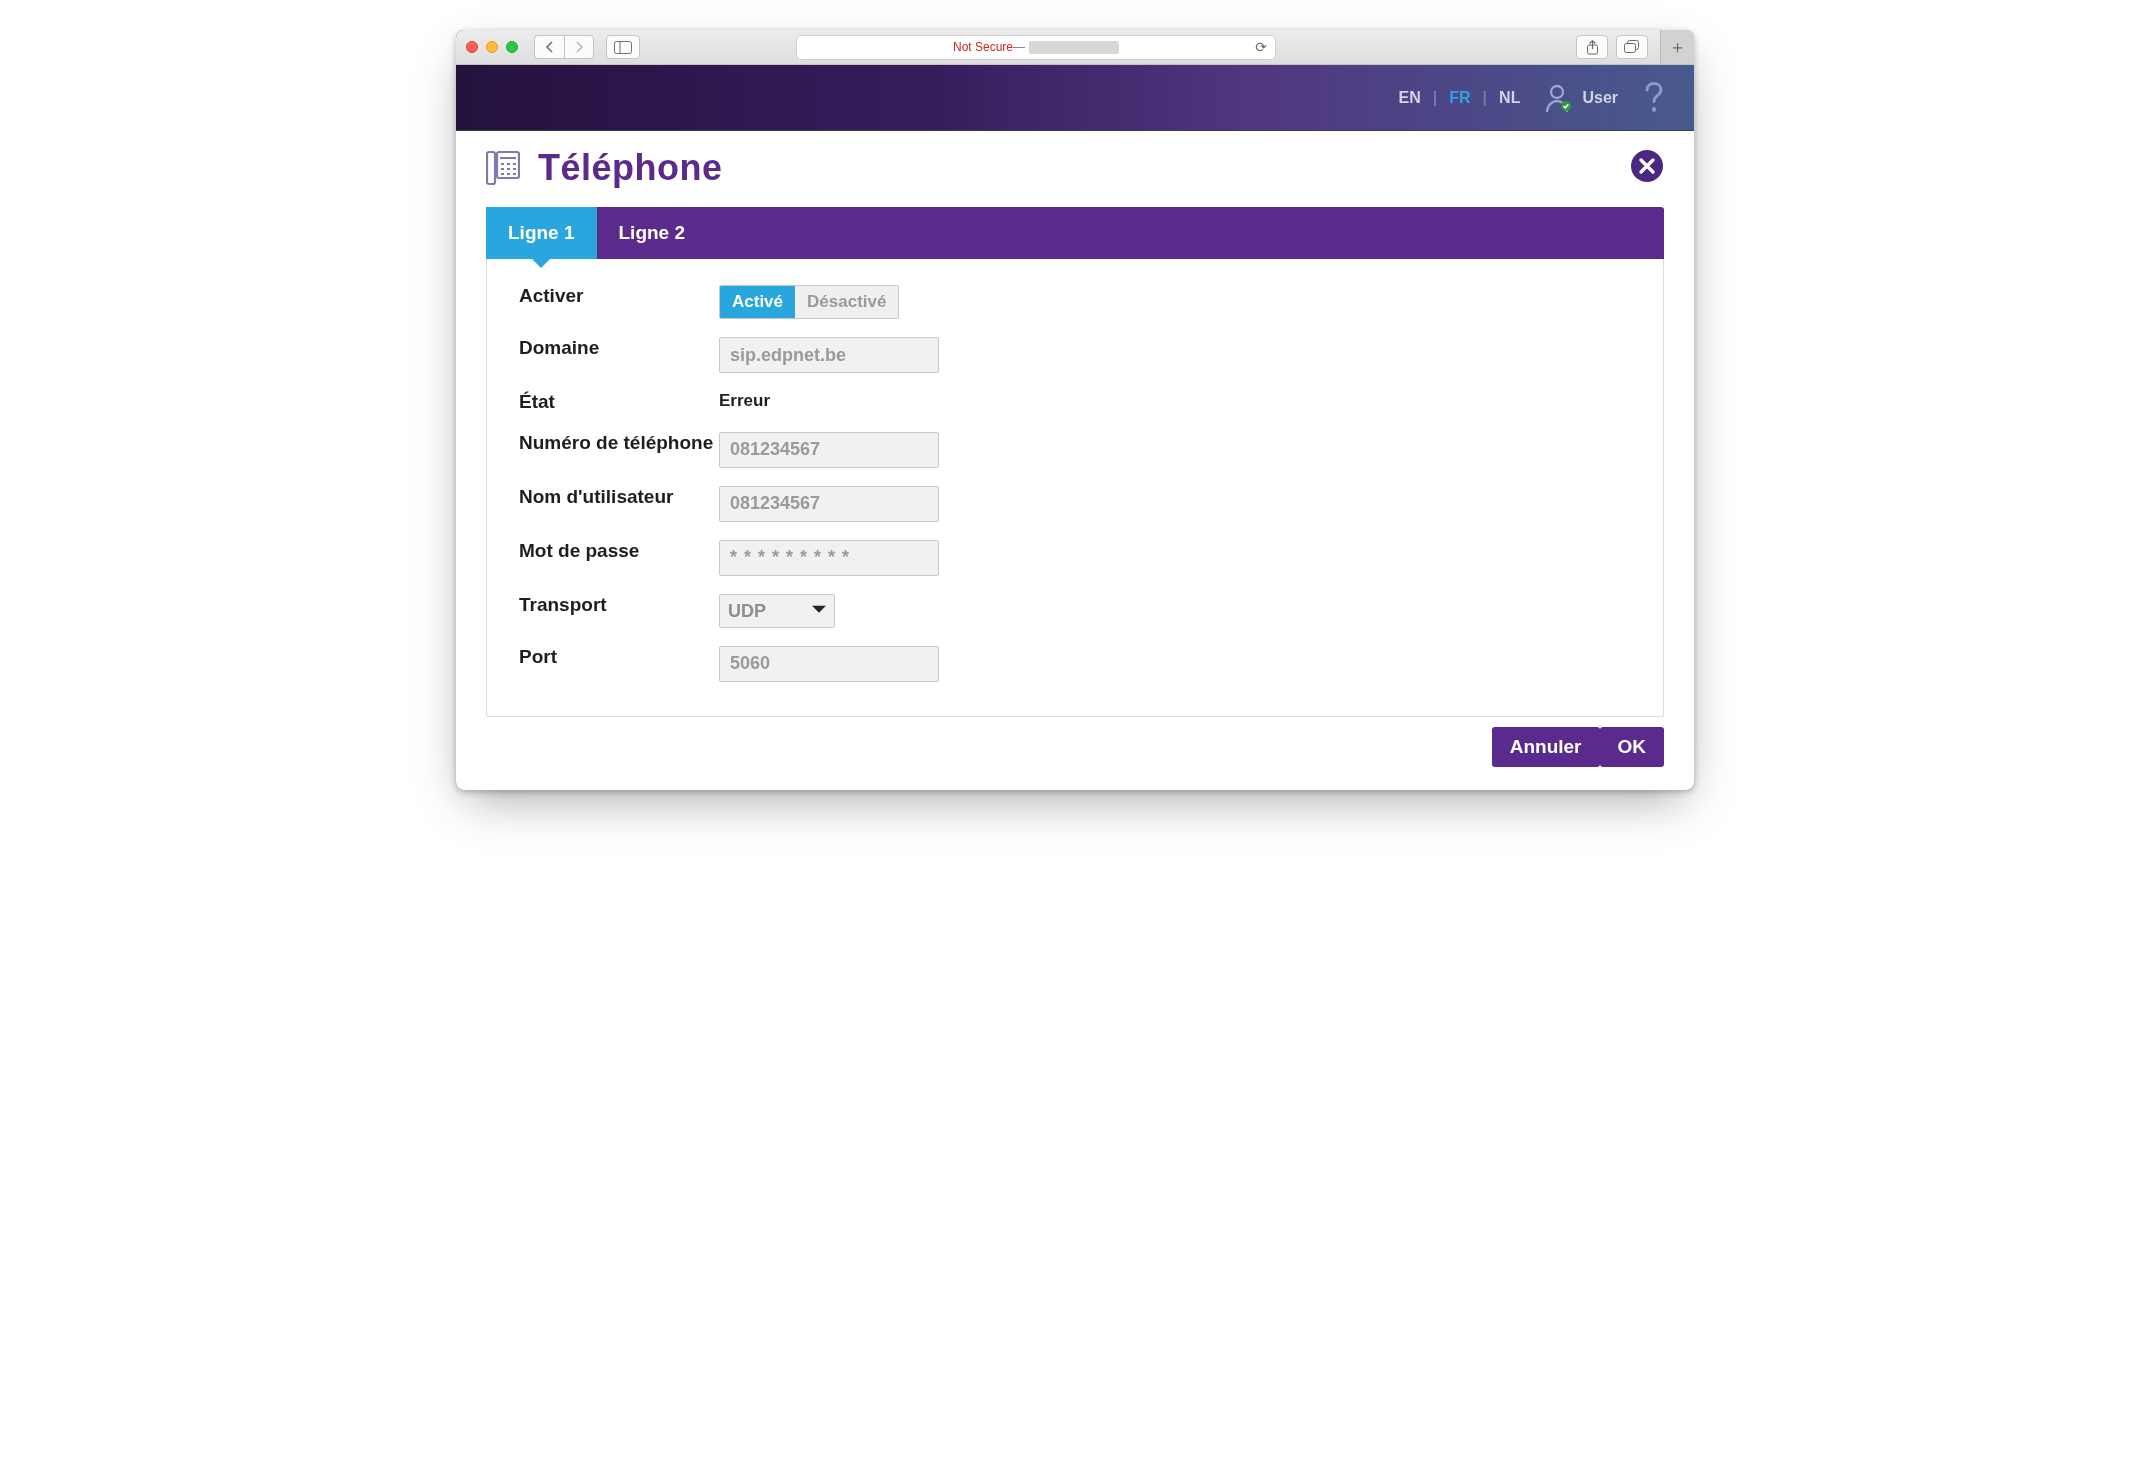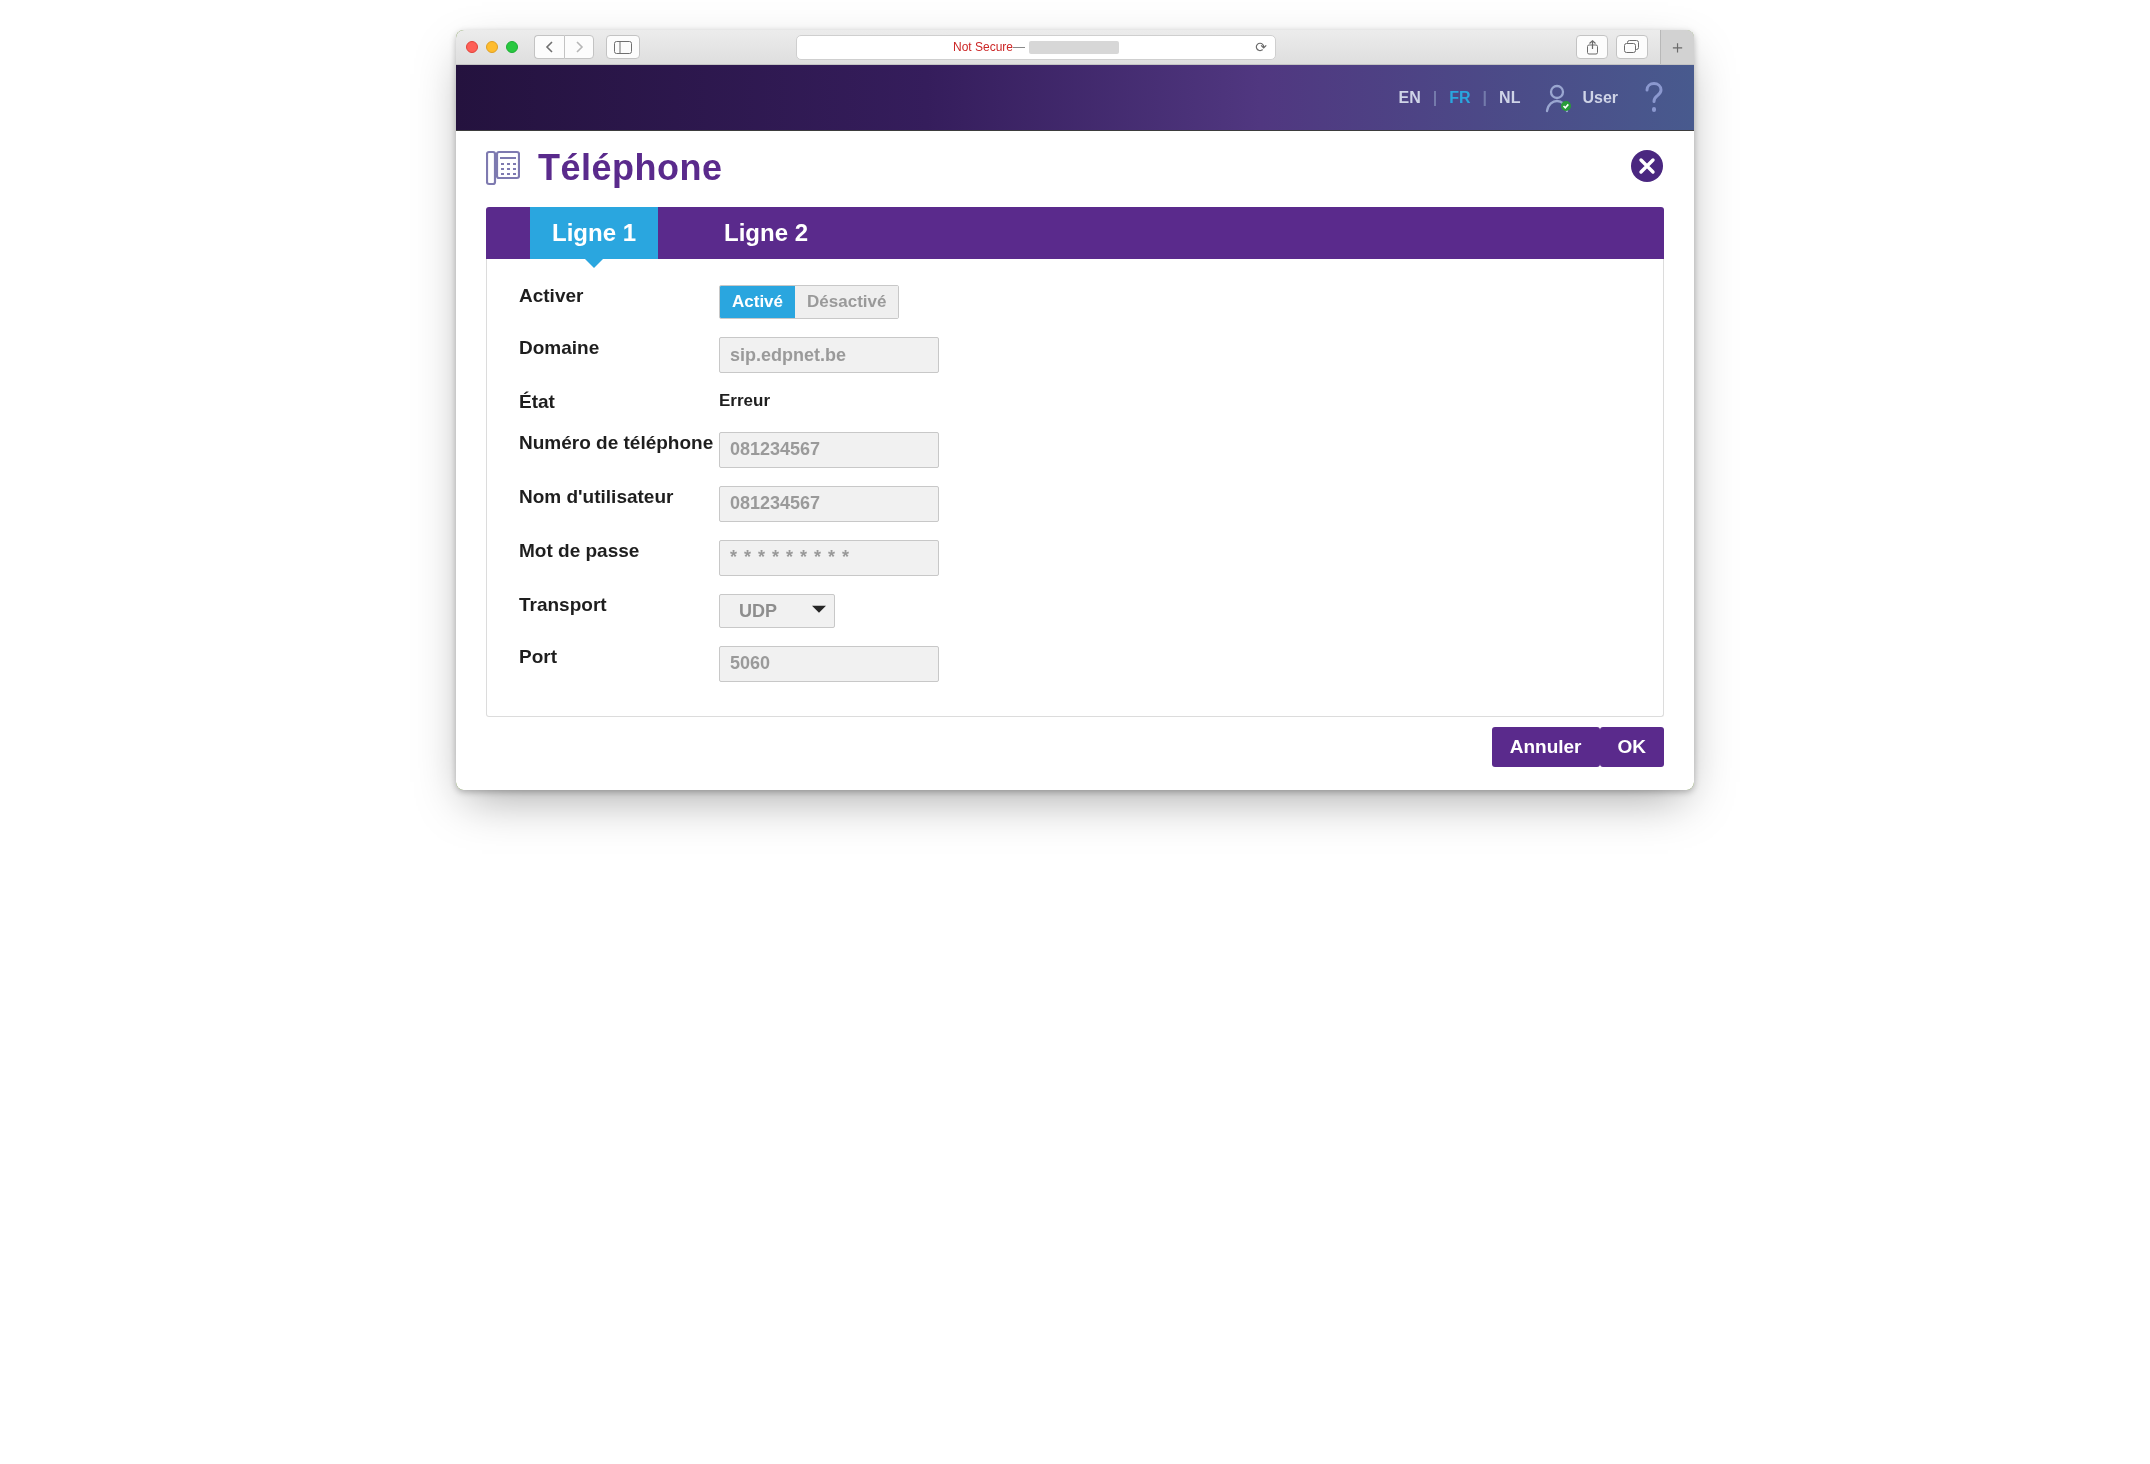--- a/index.html
+++ b/index.html
@@ -69,21 +69,21 @@
   .help-icon{width:24px;}
 
   
   .panel-area{flex:1;background:#fff;padding:16px 30px 24px;position:relative;}
   .panel-head{display:flex;align-items:center;gap:18px;margin:0 0 18px;}
   .panel-title{font-size:36px;font-weight:800;color:var(--purple);letter-spacing:.5px;}
   .close-x{margin-left:auto;color:#4a2780;}
 
   
   .tabbar{height:52px;background:var(--purple);display:flex;border-radius:3px 3px 0 0;}
-  .tab{padding:10px 22px;display:flex;align-items:center;color:#fff;font-size:24px;font-weight:700;cursor:pointer;position:relative;margin-left:44px;}
+  .tab{padding:10px 22px;display:flex;align-items:center;color:#fff;font-size:19px;font-weight:700;cursor:pointer;position:relative;}
   .tab.active{background:var(--blue);}
   .tab.active::after{
     content:"";position:absolute;bottom:-9px;left:50%;transform:translateX(-50%);
     border:9px solid transparent;border-top-color:var(--blue);border-bottom:none;
   }
 
   
   .card{border:1px solid #dcdcdc;border-top:none;background:#fff;padding:26px 24px 30px;
     border-radius:0 0 3px 3px;}
   .row{display:flex;align-items:flex-start;margin-bottom:18px;margin-left:8px;}
@@ -93,21 +93,21 @@
     width:220px;height:36px;background:#f1f1f1;border:1px solid var(--grey-border);
     padding:0 10px;font-size:18px;color:#9a9a9a;font-weight:600;border-radius:2px;
   }
   .static-text{font-size:17px;font-weight:700;color:#1e1e1e;}
   .toggle{display:inline-flex;border:1px solid var(--grey-border);border-radius:2px;overflow:hidden;}
   .toggle .opt{padding:6px 12px;font-size:17px;font-weight:700;cursor:pointer;}
   .toggle .opt.on{background:var(--blue);color:#fff;}
   .toggle .opt.off{background:#efefef;color:#9a9a9a;}
   .sel-wrap{position:relative;display:inline-block;}
   .sel{width:116px;height:34px;background:#f1f1f1;border:1px solid var(--grey-border);
-    padding:0 26px 0 19px;font-size:18px;font-weight:700;color:#8e8e8e;appearance:none;border-radius:2px;}
+    padding:0 26px 0 8px;font-size:18px;font-weight:700;color:#8e8e8e;appearance:none;border-radius:2px;}
   .sel-wrap::after{content:"";position:absolute;right:9px;top:50%;transform:translateY(-38%);
     border:7px solid transparent;border-top-color:#262626;pointer-events:none;}
 
   
   .actions{display:flex;justify-content:flex-end;margin-top:10px;}
   .btn{background:var(--purple);color:#fff;border:none;height:40px;padding:0 18px;
     font-size:19px;font-weight:700;border-radius:3px;cursor:pointer;}
 </style>
 </head>
 <body>

